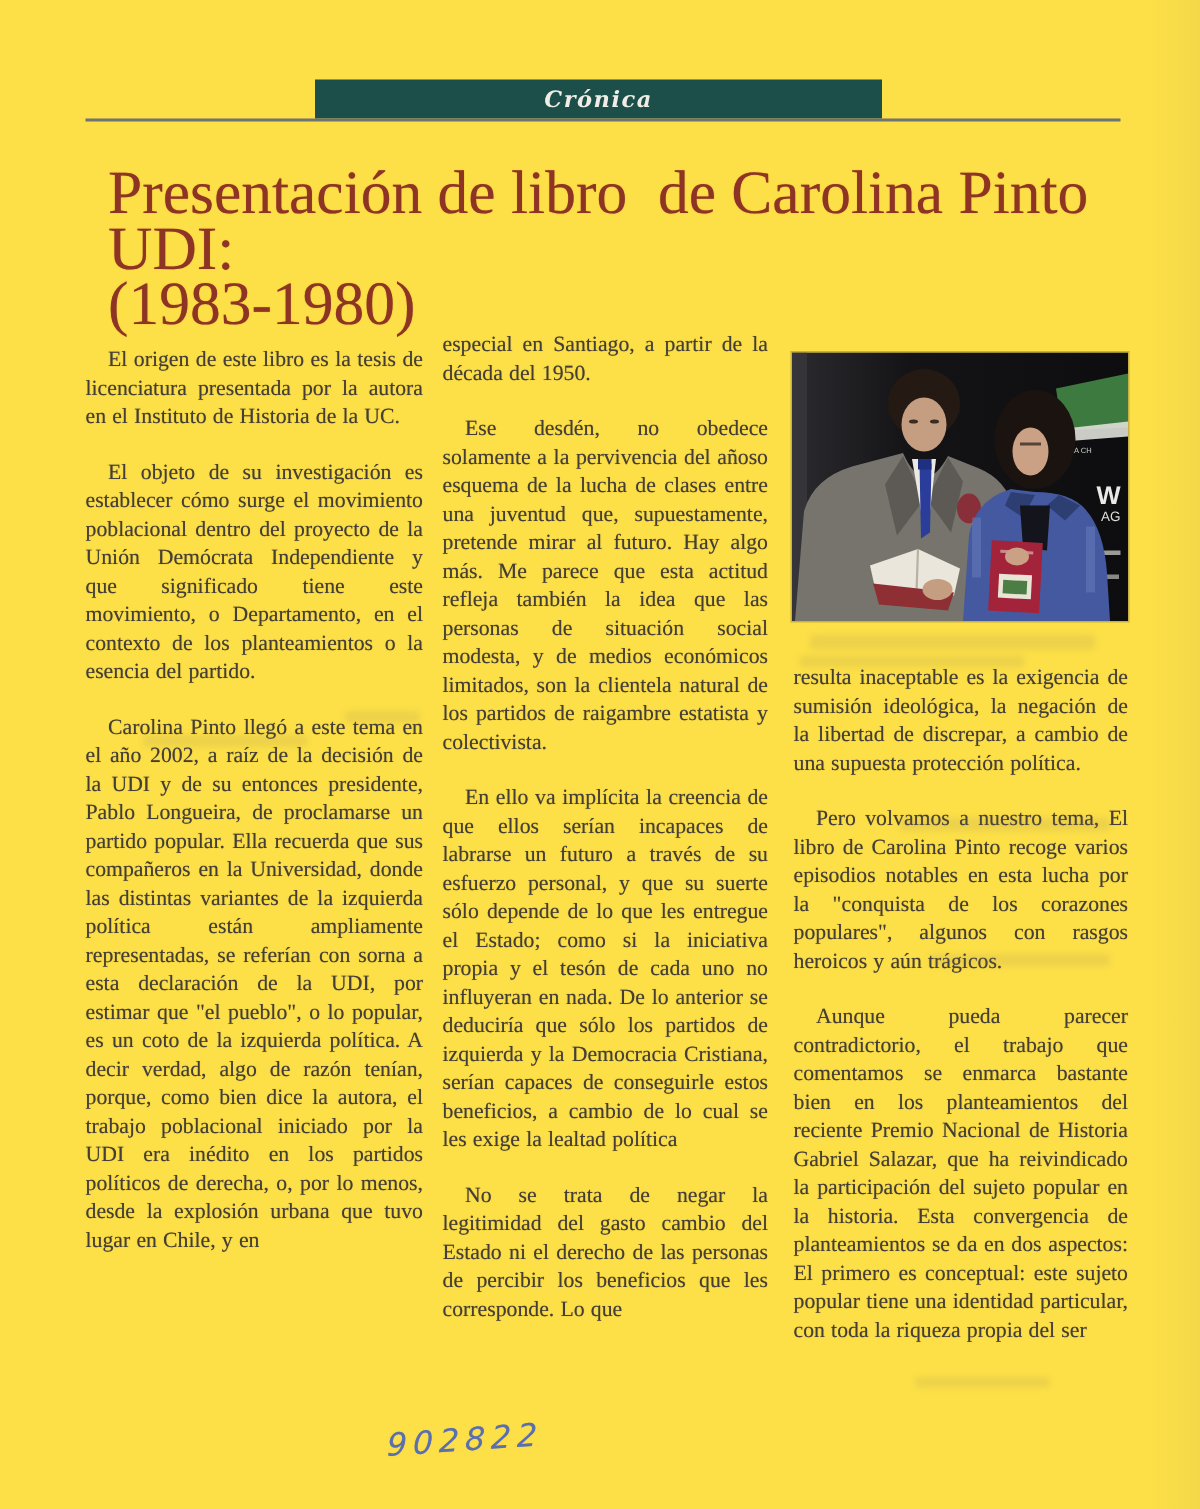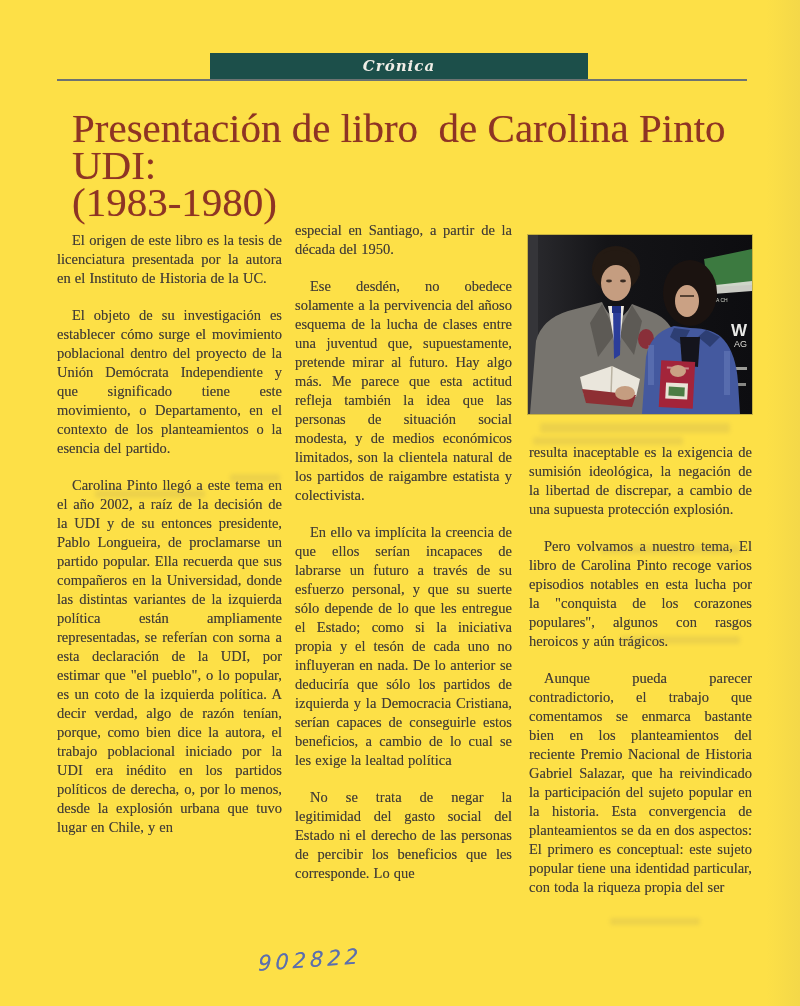--- a/index.html
+++ b/index.html
@@ -85,21 +85,21 @@
   <div class="col col1">
     <p>El origen de este libro es la tesis de licenciatura presentada por la autora en el Instituto de Historia de la UC.</p>
     <p>El objeto de su investigación es establecer cómo surge el movimiento poblacional dentro del proyecto de la Unión Demócrata Independiente y que significado tiene este movimiento, o Departamento, en el contexto de los planteamientos o la esencia del partido.</p>
     <p>Carolina Pinto llegó a este tema en el año 2002, a raíz de la decisión de la UDI y de su entonces presidente, Pablo Longueira, de proclamarse un partido popular. Ella recuerda que sus compañeros en la Universidad, donde las distintas variantes de la izquierda política están ampliamente representadas, se referían con sorna a esta declaración de la UDI, por estimar que "el pueblo", o lo popular, es un coto de la izquierda política. A decir verdad, algo de razón tenían, porque, como bien dice la autora, el trabajo poblacional iniciado por la UDI era inédito en los partidos políticos de derecha, o, por lo menos, desde la explosión urbana que tuvo lugar en Chile, y en</p>
   </div>
 
   <div class="col col2">
     <p class="cont">especial en Santiago, a partir de la década del 1950.</p>
     <p>Ese desdén, no obedece solamente a la pervivencia del añoso esquema de la lucha de clases entre una juventud que, supuestamente, pretende mirar al futuro. Hay algo más. Me parece que esta actitud refleja también la idea que las personas de situación social modesta, y de medios económicos limitados, son la clientela natural de los partidos de raigambre estatista y colectivista.</p>
     <p>En ello va implícita la creencia de que ellos serían incapaces de labrarse un futuro a través de su esfuerzo personal, y que su suerte sólo depende de lo que les entregue el Estado; como si la iniciativa propia y el tesón de cada uno no influyeran en nada. De lo anterior se deduciría que sólo los partidos de izquierda y la Democracia Cristiana, serían capaces de conseguirle estos beneficios, a cambio de lo cual se les exige la lealtad política</p>
-    <p>No se trata de negar la legitimidad del gasto social del Estado ni el derecho de las personas de percibir los beneficios que les corresponde. Lo que</p>
+    <p>No se trata de negar la legitimidad del gasto cambio del Estado ni el derecho de las personas de percibir los beneficios que les corresponde. Lo que</p>
   </div>
 
   <figure class="photo">
     <svg viewBox="0 0 224 179" xmlns="http://www.w3.org/2000/svg">
       <defs>
         <linearGradient id="pbg" x1="0" y1="0" x2="1" y2="0">
           <stop offset="0" stop-color="#2b2b2f"></stop>
           <stop offset="0.35" stop-color="#141417"></stop>
           <stop offset="1" stop-color="#0d0d10"></stop>
         </linearGradient>
@@ -149,21 +149,21 @@
         <rect x="132" y="126" width="34" height="47" fill="#a3243a"></rect>
         <rect x="138" y="148" width="22" height="16" fill="#e9e4d6"></rect>
         <rect x="141" y="152" width="16" height="9" fill="#4c7d44"></rect>
         <rect x="138" y="132" width="22" height="2" fill="#e3cfc4" opacity="0.6"></rect>
       </g>
       <ellipse cx="150" cy="136" rx="8" ry="6" fill="#caa184"></ellipse>
     </svg>
   </figure>
 
   <div class="col col3">
-    <p class="cont">resulta inaceptable es la exigencia de sumisión ideológica, la negación de la libertad de discrepar, a cambio de una supuesta protección explosión.</p>
+    <p class="cont">resulta inaceptable es la exigencia de sumisión ideológica, la negación de la libertad de discrepar, a cambio de una supuesta protección política.</p>
     <p>Pero volvamos a nuestro tema, El libro de Carolina Pinto recoge varios episodios notables en esta lucha por la "conquista de los corazones populares", algunos con rasgos heroicos y aún trágicos.</p>
     <p>Aunque pueda parecer contradictorio, el trabajo que comentamos se enmarca bastante bien en los planteamientos del reciente Premio Nacional de Historia Gabriel Salazar, que ha reivindicado la participación del sujeto popular en la historia. Esta convergencia de planteamientos se da en dos aspectos: El primero es conceptual: este sujeto popular tiene una identidad particular, con toda la riqueza propia del ser</p>
   </div>
 
   <div class="ghost" style="left:540px;top:423px;width:190px;height:10px;"></div>
   <div class="ghost" style="left:533px;top:437px;width:150px;height:8px;"></div>
   <div class="ghost" style="left:600px;top:545px;width:140px;height:9px;"></div>
   <div class="ghost" style="left:620px;top:636px;width:120px;height:8px;"></div>
   <div class="ghost" style="left:95px;top:490px;width:110px;height:8px;"></div>
   <div class="ghost" style="left:230px;top:474px;width:50px;height:8px;"></div>

